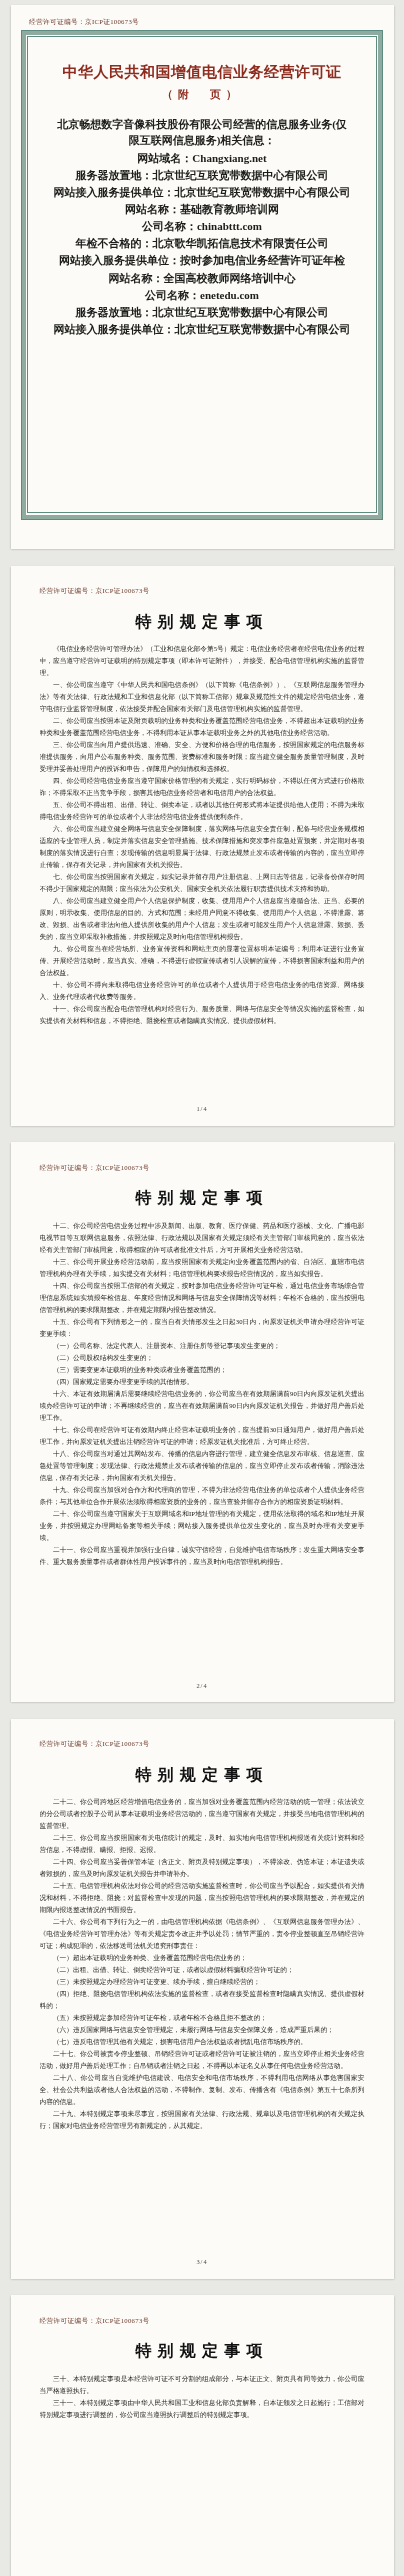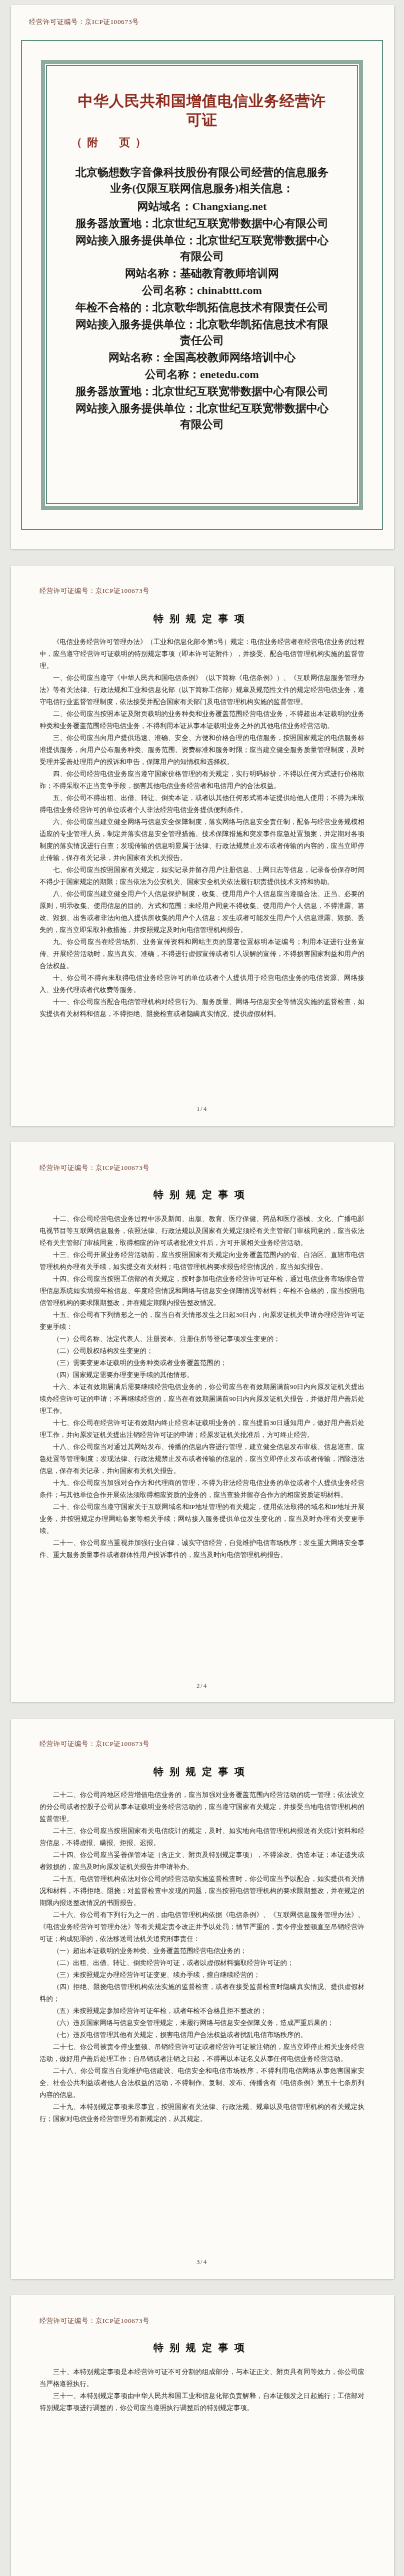--- a/index.html
+++ b/index.html
@@ -31,39 +31,39 @@
     position:relative;
   }
   .page-header{
     font-size:6.7px;
     color:var(--header-color,#6e3a2c);
     letter-spacing:0.3px;
   }
   
   .cert-page{height:544px;padding:12.4px 10.3px;}
   .cert-page .page-header{padding-left:8.2px;}
-  .cert-frame{margin-top:13px;height:490px;border:1px solid var(--frame-color,#5e8b7f);padding:19px;}
+  .cert-frame{margin-top:3px;height:490px;border:1px solid var(--frame-color,#5e8b7f);padding:0;}
   .cert-frame-mid{height:100%;border:4.1px solid var(--frame-light,#8fab9f);padding:1.5px;}
   .cert-frame-inner{height:100%;border:1px solid var(--frame-color,#5e8b7f);padding:17.5px 24px 0;overflow:hidden;}
   .cert-title{
     margin:8.2px 0 0;text-align:center;
     font-size:15px;font-weight:bold;color:var(--title-red,#8e2c20);letter-spacing:0.5px;
   }
   .cert-subtitle{
-    margin-top:6.2px;
+    margin-top:6.2px;text-align:center;
     font-size:10.8px;font-weight:bold;color:var(--title-red,#8e2c20);letter-spacing:5.2px;
   }
   .cert-body{margin-top:15.5px;font-size:11px;font-weight:bold;line-height:1.42;color:var(--ink,#1d1d1b);text-align:center;}
   .cert-intro{margin:0 0 2.1px;}
   .cert-entry{margin:1.5px 0 0;}
   
   .annex-page{height:560px;padding:21.6px 29px;}
   .annex-title{
     margin:15.5px 0 10.3px;text-align:center;
-    font-size:10px;font-weight:bold;letter-spacing:6.2px;color:#111;
+    font-size:16px;font-weight:bold;letter-spacing:6.2px;color:#111;
   }
   .annex-body{
     font-size:6.7px;line-height:12px;color:var(--ink,#1d1d1b);
     text-align:justify;overflow:hidden;max-height:443px;
   }
   .annex-body .para{margin:0;text-indent:2em;}
   .page-footer{
     position:absolute;bottom:13.4px;left:0;right:0;
     text-align:center;font-size:6.4px;color:var(--muted,#4a4a48);letter-spacing:1px;
   }
@@ -90,21 +90,21 @@
               <p class="cert-entry">服务器放置地：北京世纪互联宽带数据中心有限公司</p>
 
               <p class="cert-entry">网站接入服务提供单位：北京世纪互联宽带数据中心有限公司</p>
 
               <p class="cert-entry">网站名称：基础教育教师培训网</p>
 
               <p class="cert-entry">公司名称：chinabttt.com</p>
 
               <p class="cert-entry">年检不合格的：北京歌华凯拓信息技术有限责任公司</p>
 
-              <p class="cert-entry">网站接入服务提供单位：北京歌华凯拓信息技术有限责任公司</p>
+              <p class="cert-entry">网站接入服务提供单位：按时参加电信业务经营许可证年检</p>
 
               <p class="cert-entry">网站名称：全国高校教师网络培训中心</p>
 
               <p class="cert-entry">公司名称：enetedu.com</p>
 
               <p class="cert-entry">服务器放置地：北京世纪互联宽带数据中心有限公司</p>
 
               <p class="cert-entry">网站接入服务提供单位：北京世纪互联宽带数据中心有限公司</p>
             </div>
         </div>

